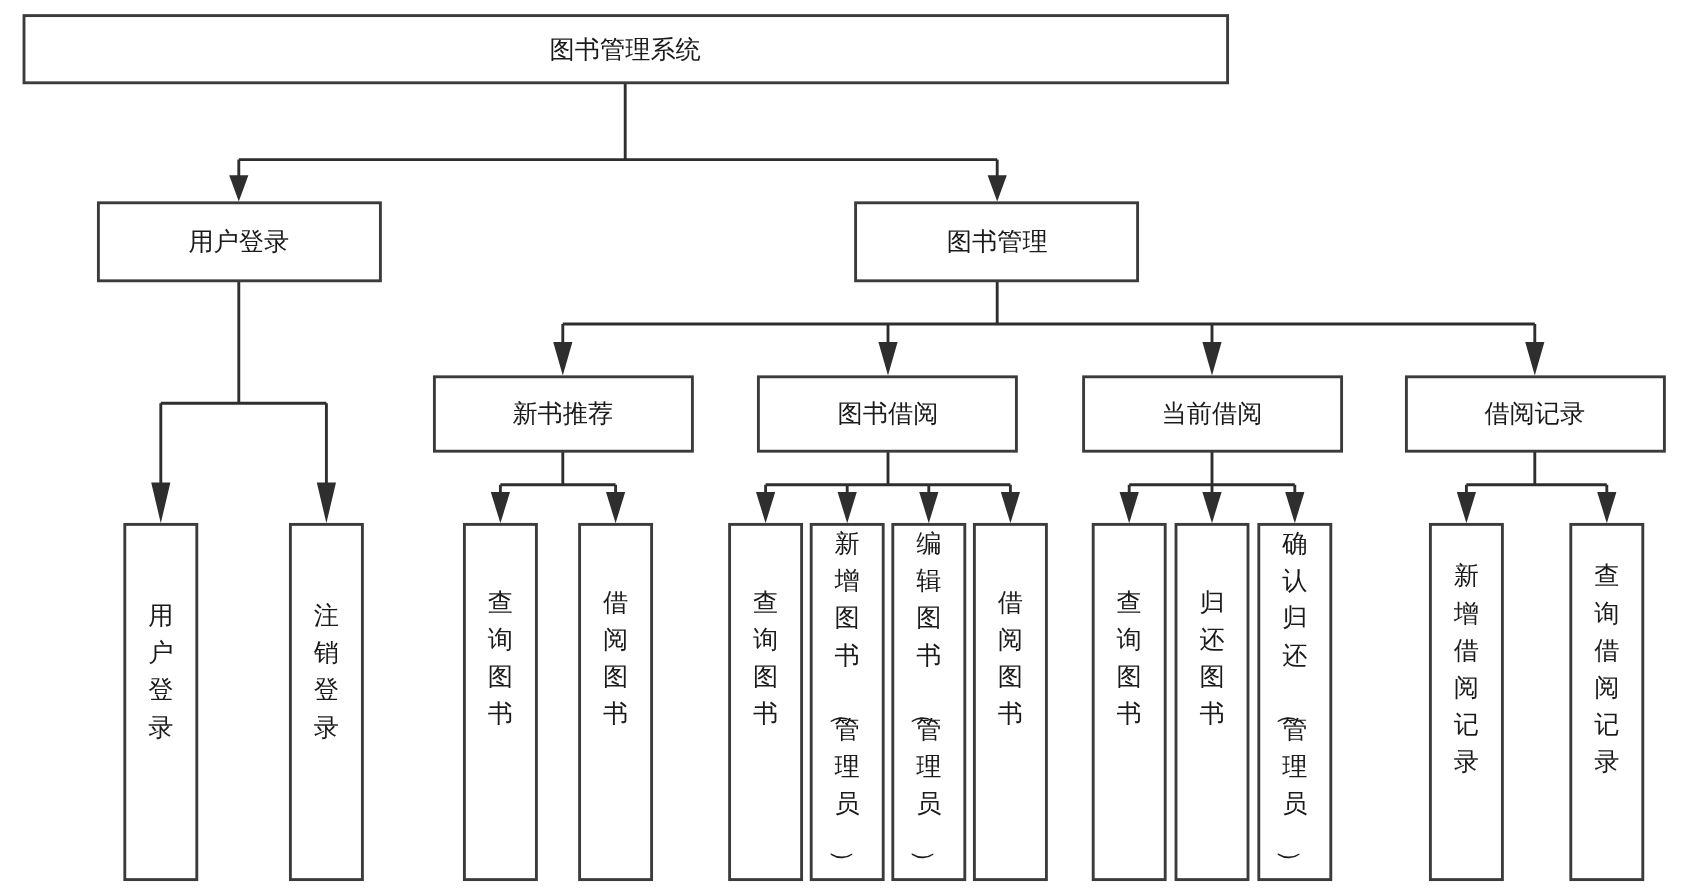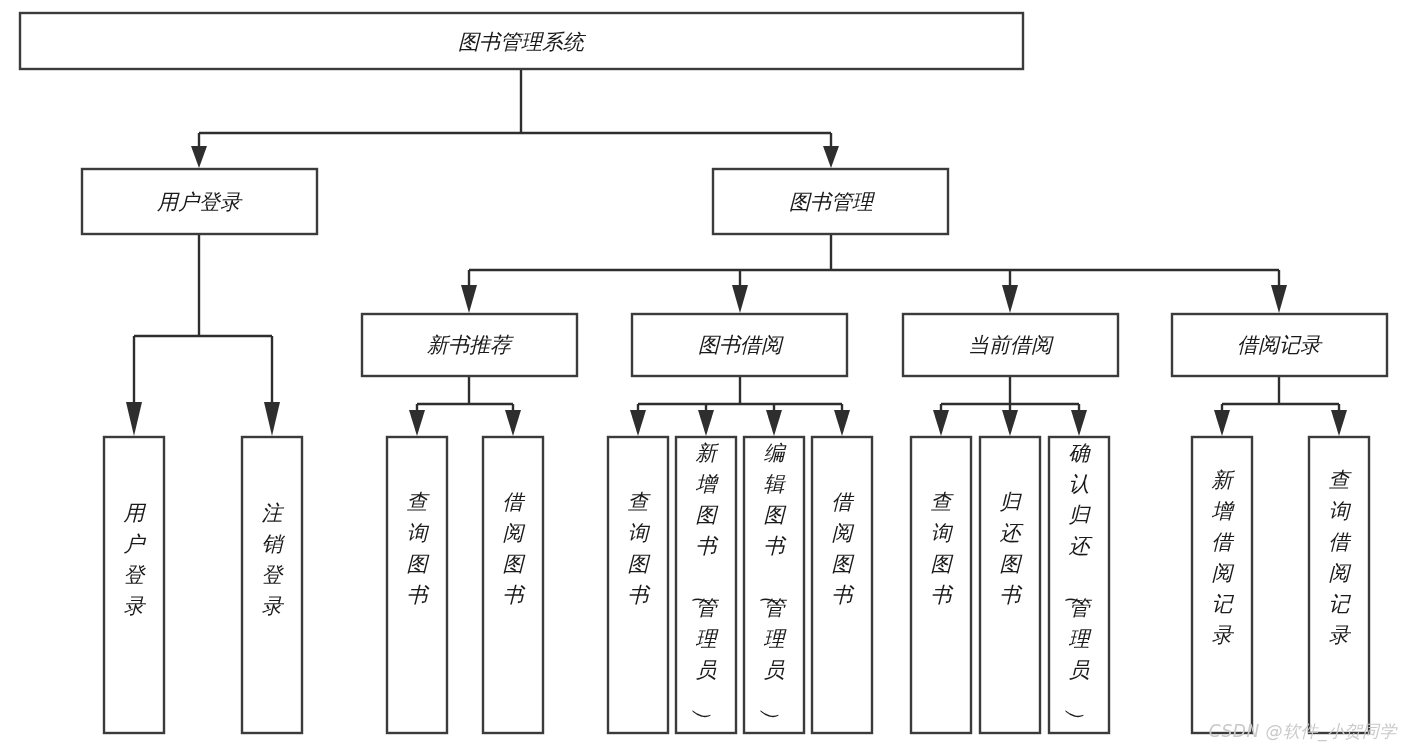--- a/index.html
+++ b/index.html
@@ -13,21 +13,20 @@
     position: relative;
     font-family: "DejaVu Sans", "Liberation Sans", sans-serif;
     overflow: hidden;
   }
   #diagram-root {
     position: absolute;
     left: 0;
     top: 0;
     width: 1405px;
     height: 747px;
-    font-style: italic;
   }
   svg.diagram {
     display: block;
     width: 1405px;
     height: 747px;
   }
   .node-rect {
     fill: #ffffff;
     stroke: #3b3b3b;
     stroke-width: 2.4;
@@ -218,14 +217,13 @@
       <rect class="node-rect" x="1192" y="437" width="60" height="296"></rect>
       <text class="node-label-v" x="1222" y="487"><tspan x="1222" y="487">新</tspan><tspan x="1222" y="518">增</tspan><tspan x="1222" y="549">借</tspan><tspan x="1222" y="580">阅</tspan><tspan x="1222" y="611">记</tspan><tspan x="1222" y="642">录</tspan></text>
     </g>
     <g>
       <rect class="node-rect" x="1309" y="437" width="60" height="296"></rect>
       <text class="node-label-v" x="1339" y="487"><tspan x="1339" y="487">查</tspan><tspan x="1339" y="518">询</tspan><tspan x="1339" y="549">借</tspan><tspan x="1339" y="580">阅</tspan><tspan x="1339" y="611">记</tspan><tspan x="1339" y="642">录</tspan></text>
     </g>
 
   </svg>
 
-  <div class="watermark">CSDN @软件_小贺同学</div>
 </div>
 
 </body></html>

